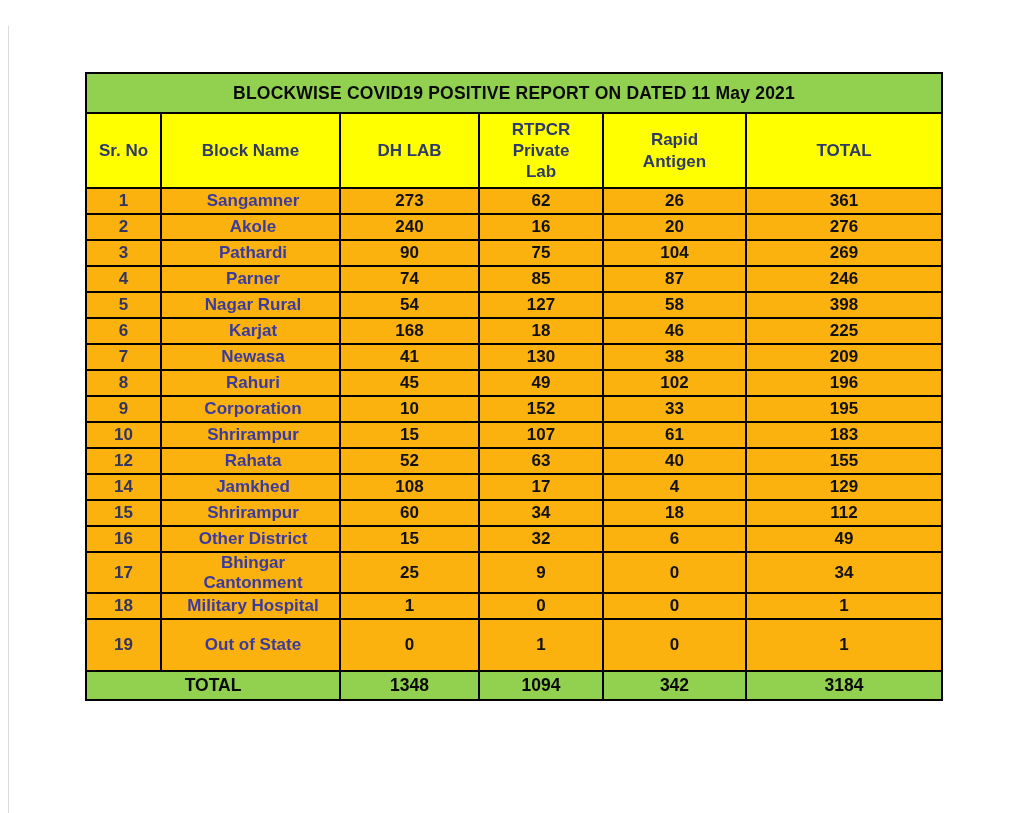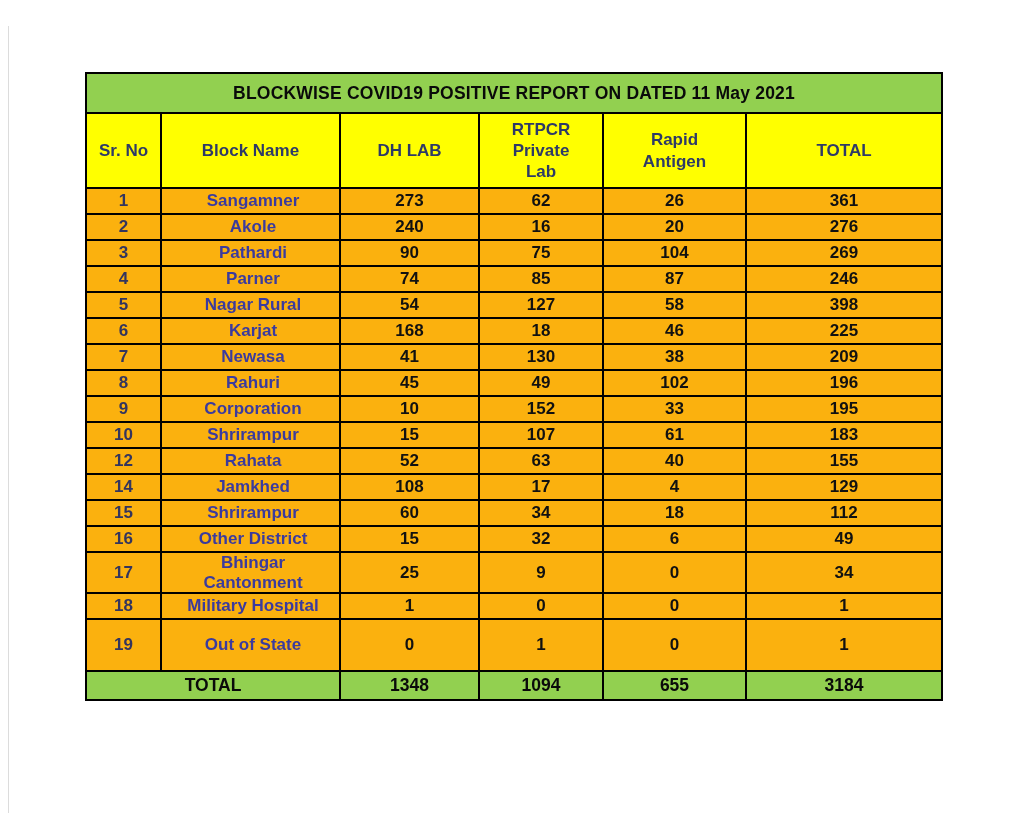--- a/index.html
+++ b/index.html
@@ -264,18 +264,18 @@
     <td class="num">1</td>
     <td class="num">0</td>
     <td class="num">1</td>
   </tr>
 </tbody>
     <tfoot>
       <tr class="total-row">
         <td colspan="2">TOTAL</td>
         <td>1348</td>
         <td>1094</td>
-        <td>655</td>
+        <td>342</td>
         <td>3184</td>
       </tr>
     </tfoot>
   </table>
 </div>
 
 </body></html>

